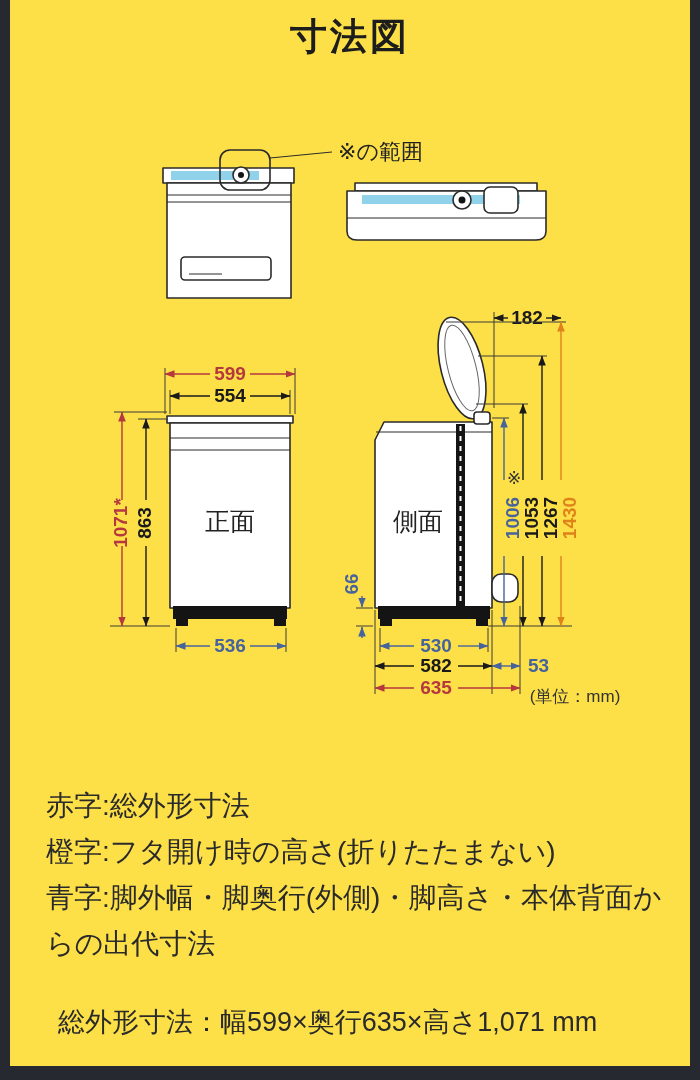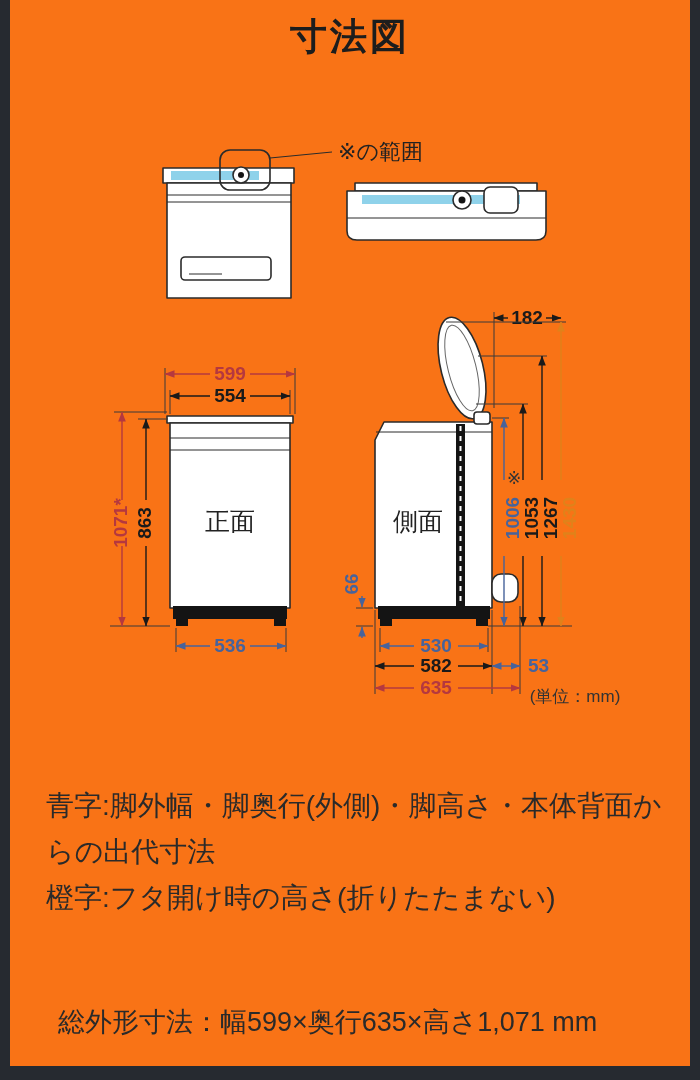--- a/index.html
+++ b/index.html
@@ -1,20 +1,20 @@
 <!DOCTYPE html>
 <html style="--red: #b5383f; --blue: #47639b; --orange: #e0821a; --hl: #8fd2ea;"><head>
 <meta charset="utf-8">
 <style>
   :root{ --red:#b5383f; --blue:#47639b; --orange:#e0821a; --hl:#8fd2ea; }
   *{box-sizing:border-box}
   html,body{margin:0;padding:0}
   body{width:700px;height:1080px;background:#262a30;position:relative;overflow:hidden;
        font-family:"Liberation Sans","DejaVu Sans",sans-serif;}
-  .card{position:absolute;left:10px;right:10px;top:0;bottom:14px;background:#f97316;}
+  .card{position:absolute;left:10px;right:10px;top:0;bottom:14px;background:#fde047;}
   .title{position:absolute;top:12px;left:0;width:100%;text-align:center;margin:0;
          font-size:37px;font-weight:600;color:#1d1d1d;letter-spacing:3px;}
   svg.diagram{position:absolute;left:0;top:128px;width:680px;height:600px;}
   .legend{position:absolute;left:36px;right:26px;top:783px;font-size:28px;line-height:46px;color:#2a2a2a;}
   .legend p{margin:0}
   .summary{position:absolute;left:36px;top:992px;margin:12px;font-size:27px;color:#2a2a2a;}
 
   
   .oln{stroke:#2b2b2b;stroke-width:1.6;stroke-linejoin:round}
   .f-w{fill:#ffffff}
@@ -198,19 +198,20 @@
 
       <line class="dim dr" x1="365" y1="560" x2="404" y2="560" marker-start="url(#ar)"></line>
       <line class="dim dr" x1="448" y1="560" x2="510" y2="560" marker-end="url(#ar)"></line>
       <text class="num tr" x="426" y="566" text-anchor="middle">635</text>
     </g>
 
     <text class="jp-sm" x="565" y="574" text-anchor="middle">(単位：mm)</text>
   </svg>
 
   <div class="legend">
+    <p>赤字:総外形寸法</p>
+    <p>橙字:フタ開け時の高さ(折りたたまない)</p>
     <p>青字:脚外幅・脚奥行(外側)・脚高さ・本体背面からの出代寸法</p>
-    <p>橙字:フタ開け時の高さ(折りたたまない)</p>
   </div>
 
   <p class="summary">総外形寸法：幅599×奥行635×高さ1,071 mm</p>
 
 </div>
 
 </body></html>

